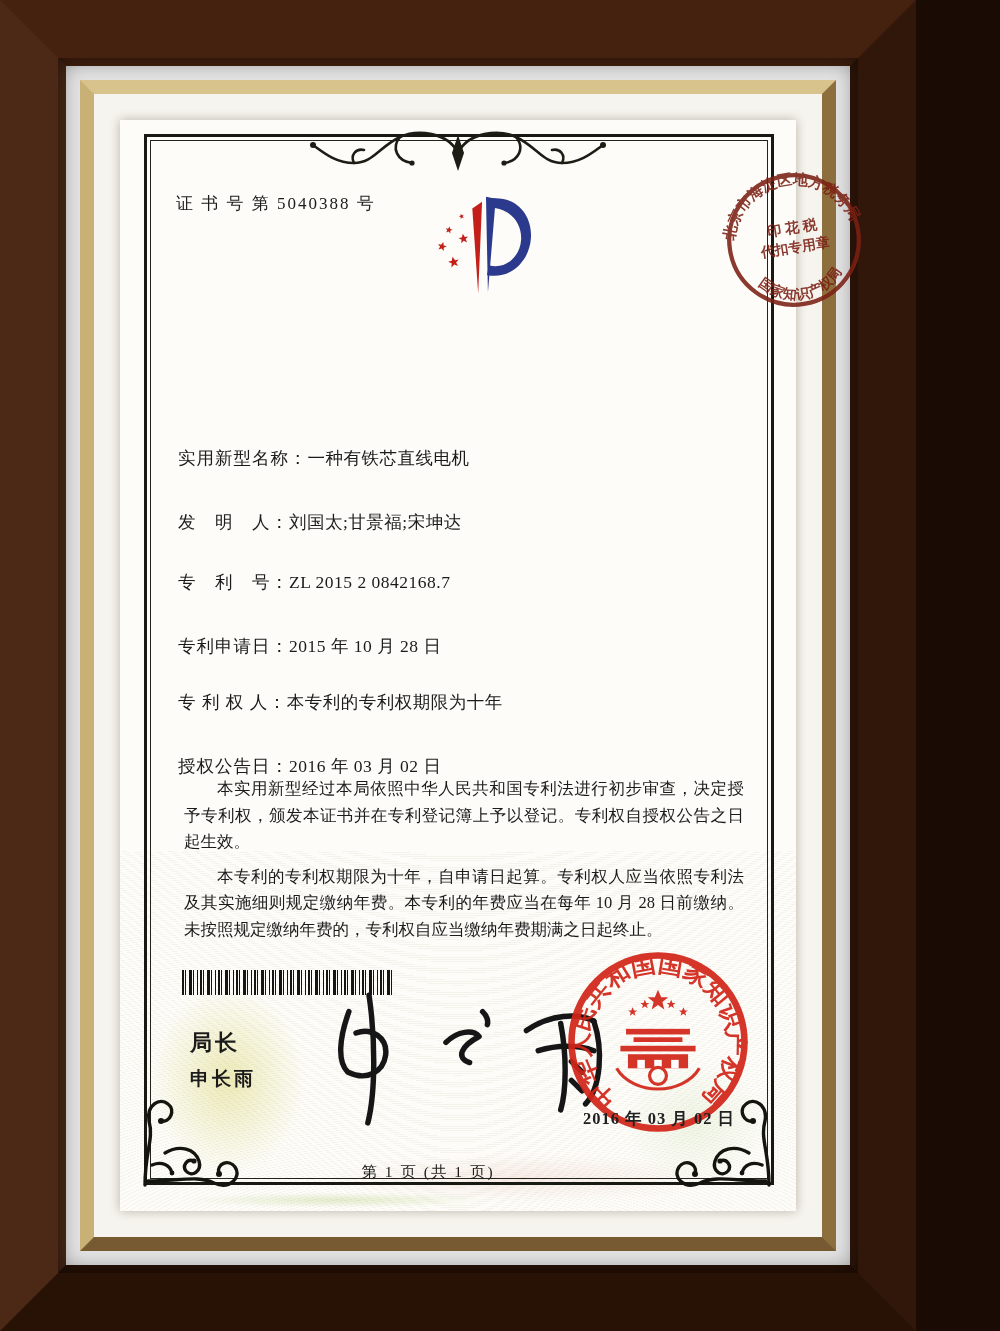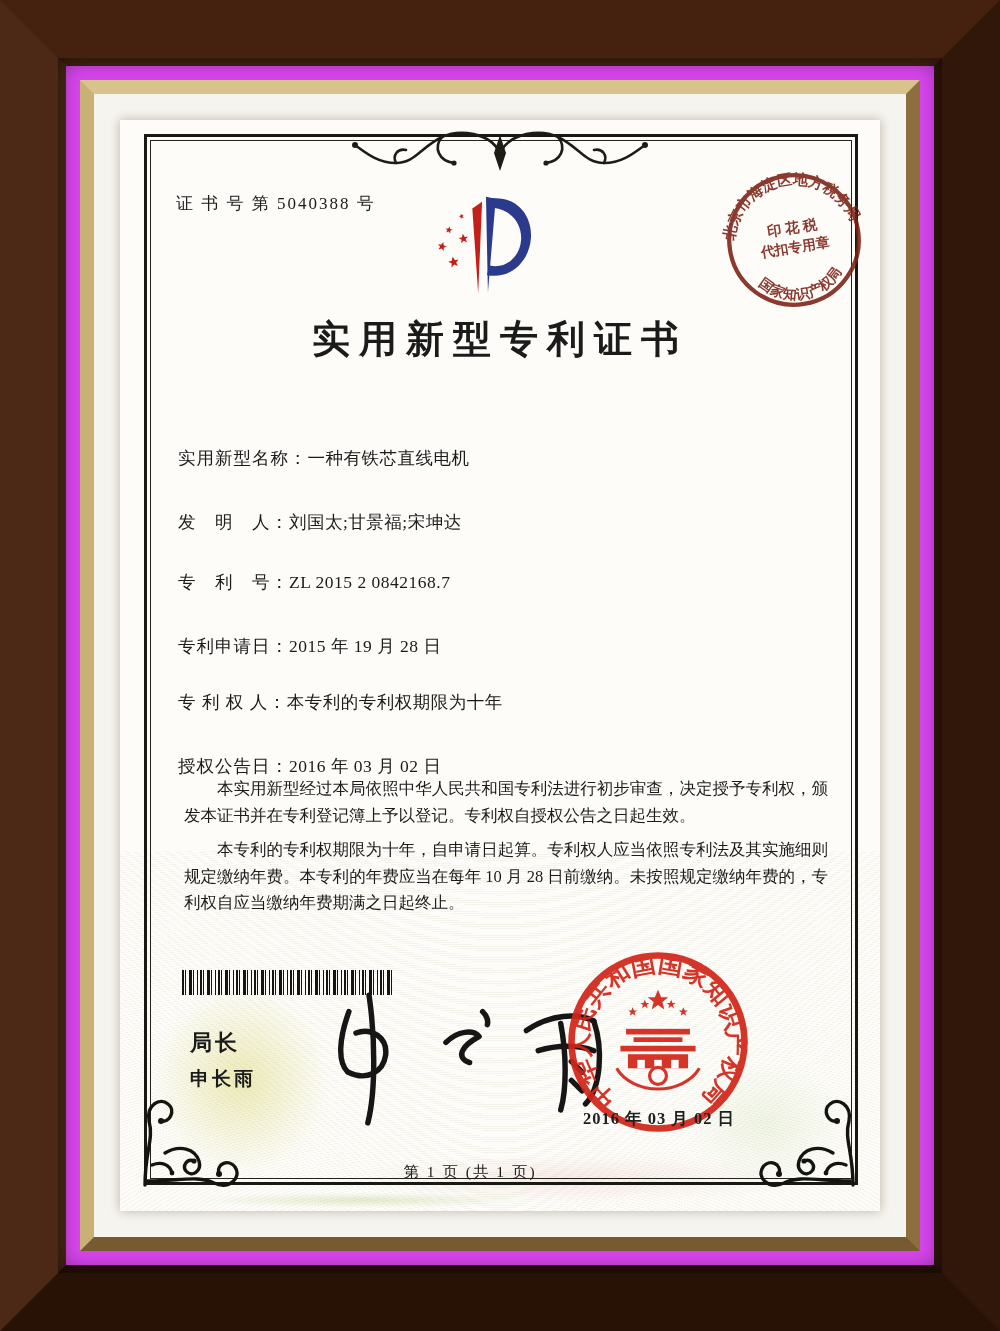--- a/index.html
+++ b/index.html
@@ -1,19 +1,19 @@
 <!DOCTYPE html>
 <html style="--seal-red: #d3261a; --stamp-maroon: #7b2013; --logo-blue: #2b3a8c; --logo-red: #c42019; --ink: #1b1b1b;"><head>
 <meta charset="utf-8">
 <style>
   html,body{margin:0;padding:0;background:#1a0c05;}
   *{box-sizing:border-box;}
   body{font-family:"Liberation Serif","DejaVu Serif",serif;color:var(--ink,#1b1b1b);}
 
-  .scene{position:relative;width:1000px;height:1331px;overflow:hidden;background:#d946ef;}
+  .scene{position:relative;width:916px;height:1331px;overflow:hidden;background:#e5e5e5;}
 
   
   .wood-outer{position:absolute;inset:0;
     border-style:solid;border-width:14px;
     border-color:#62402a #2f1608 #24100a #6a4830;}
   .wood-main{position:absolute;inset:0;
     border-style:solid;border-width:66px;
     border-color:#45220f #31170a #281105 #4c2916;}
   .wood-main::after{content:"";position:absolute;inset:-8px;pointer-events:none;
     box-shadow:inset 0 0 24px rgba(0,0,0,.55);}
@@ -155,33 +155,32 @@
       <path style="fill:var(--logo-red)" d="M37,19 L47,12 L43,106 Z"></path>
       <g style="fill:var(--logo-red)">
         <use href="#star" transform="translate(26,27) scale(0.28) rotate(-18)"></use>
         <use href="#star" transform="translate(13,41) scale(0.38) rotate(12)"></use>
         <use href="#star" transform="translate(28,50) scale(0.52) rotate(-8)"></use>
         <use href="#star" transform="translate(6,58) scale(0.48) rotate(15)"></use>
         <use href="#star" transform="translate(18,74) scale(0.58) rotate(-12)"></use>
       </g>
     </svg>
 
-    <div class="cert-title">实用新型专利证书</div>
 
     <div class="field-row f0">
       <span class="flabel">实用新型名称：</span><span class="fvalue">一种有铁芯直线电机</span>
     </div>
     <div class="field-row f1">
       <span class="flabel">发　明　人：</span><span class="fvalue">刘国太;甘景福;宋坤达</span>
     </div>
     <div class="field-row f2">
       <span class="flabel">专　利　号：</span><span class="fvalue">ZL 2015 2 0842168.7</span>
     </div>
     <div class="field-row f3">
-      <span class="flabel">专利申请日：</span><span class="fvalue">2015 年 19 月 28 日</span>
+      <span class="flabel">专利申请日：</span><span class="fvalue">2015 年 10 月 28 日</span>
     </div>
     <div class="field-row f4">
       <span class="flabel">专 利 权 人：</span><span class="fvalue">本专利的专利权期限为十年</span>
     </div>
     <div class="field-row f5">
       <span class="flabel">授权公告日：</span><span class="fvalue">2016 年 03 月 02 日</span>
     </div>
 
     <div class="body-text">
       <p>本实用新型经过本局依照中华人民共和国专利法进行初步审查，决定授予专利权，颁发本证书并在专利登记簿上予以登记。专利权自授权公告之日起生效。</p>

